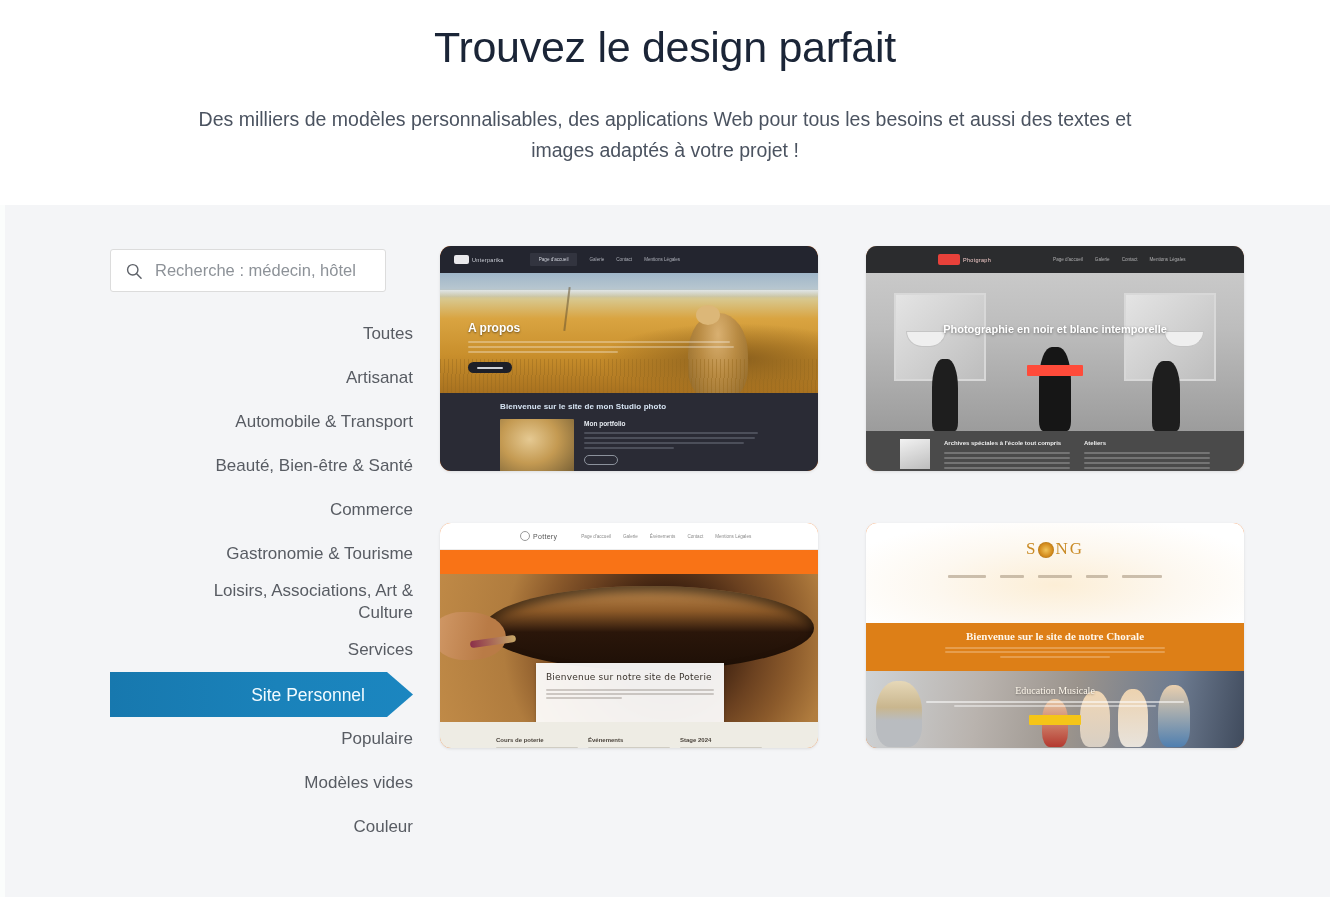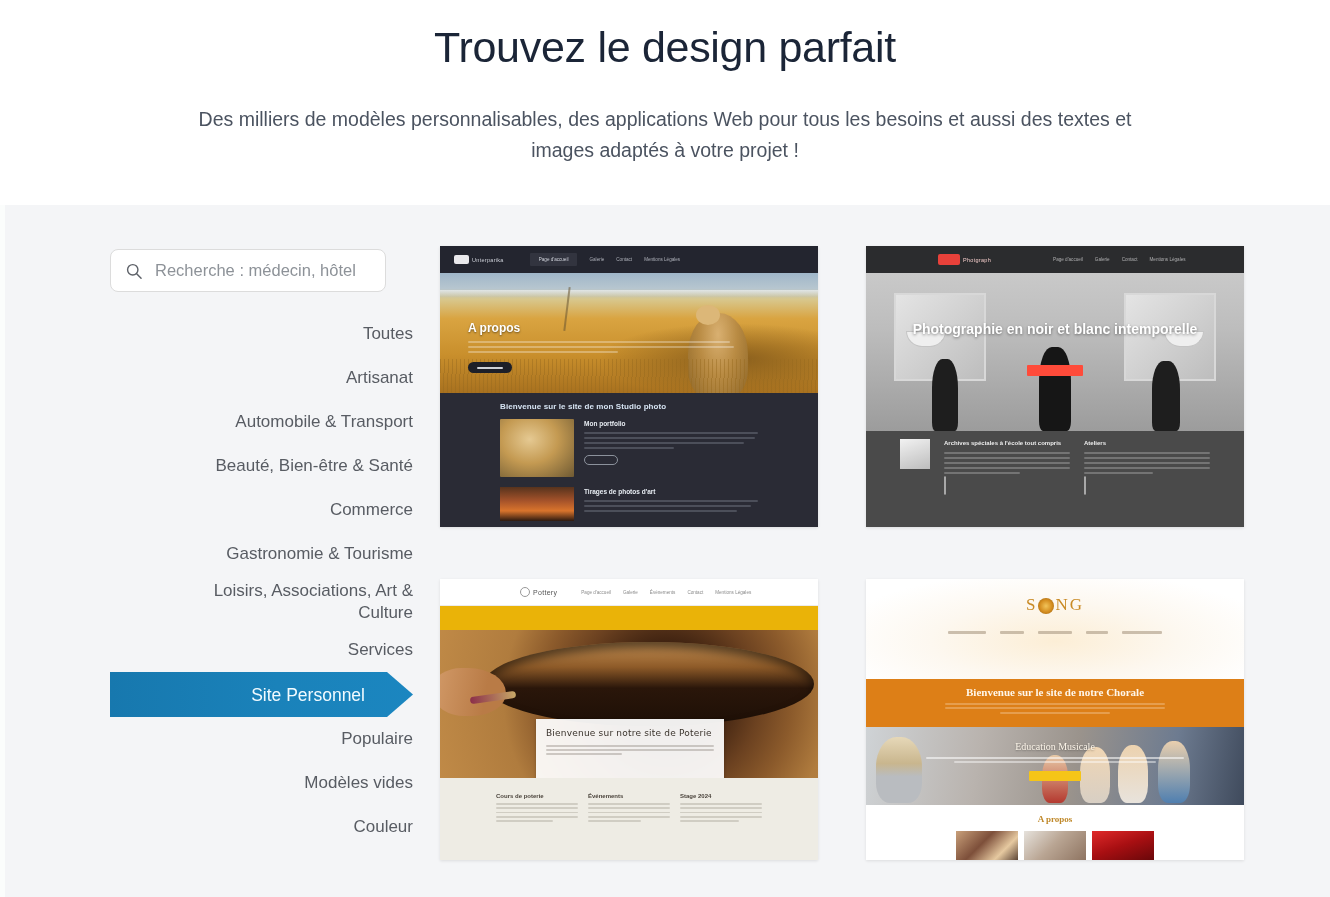--- a/index.html
+++ b/index.html
@@ -59,21 +59,21 @@
     left: 110px;
     top: 44px;
     width: 305px;
   }
   .search-box {
     position: relative;
     width: 276px;
     height: 43px;
     background: #ffffff;
     border: 1px solid #dcdcdc;
-    border-radius: 8px;
+    border-radius: 3px;
     display: flex;
     align-items: center;
   }
   .search-icon {
     width: 20px; height: 20px;
     margin-left: 13px;
     flex: none;
     color: #5d6168;
   }
   .search-input {
@@ -129,26 +129,27 @@
     left: 440px;
     top: 41px;
     width: 810px;
     display: grid;
     grid-template-columns: 378px 378px;
     grid-column-gap: 48px;
     grid-row-gap: 52px;
   }
   .card {
     width: 378px;
-    height: 281px;
+    height: 225px;
     overflow: hidden;
-    background: #eab308;
+    background: #f97316;
     box-shadow: 0 1px 3px rgba(0,0,0,.10);
     position: relative;
     cursor: pointer;
+    border-radius: 11px;
   }
   .card .shot { width: 378px; height: 290px; position: relative; overflow: hidden; }
 
   
   .m-nav {
     height: 27px; width: 100%;
     display: flex; align-items: center;
     padding: 0 14px;
     font-size: 5px;
     position: relative; z-index: 4;
@@ -251,21 +252,21 @@
   .c2-fig.p3 { left: 50%; margin-left: -16px; width: 32px; height: 84px; background:#161616; }
   .c2-bowl {
     position: absolute; width: 40px; height: 16px; border-radius: 0 0 20px 20px;
     background: #efefef; border: 1px solid #c5c5c5;
   }
   .c2-bowl.b1 { left: 40px; top: 58px; }
   .c2-bowl.b2 { right: 40px; top: 58px; }
   .c2-hero-txt {
     position: absolute; left: 0; right: 0; top: 48px;
     text-align: center; color: #fff;
-    font-size: 14px; font-weight: 700; line-height: 17px;
+    font-size: 11px; font-weight: 700; line-height: 17px;
     text-shadow: 0 1px 3px rgba(0,0,0,.45);
   }
   .c2-cta {
     position: absolute; left: 50%; margin-left: -28px; top: 92px;
     width: 56px; height: 11px; background: #ff4b3a; border-radius: 1px;
   }
   .c2-body {
     height: 105px; background: #4a4a4a; position: relative;
     padding: 8px 34px 0; display: flex; gap: 14px; color: #d7d7d7;
   }

